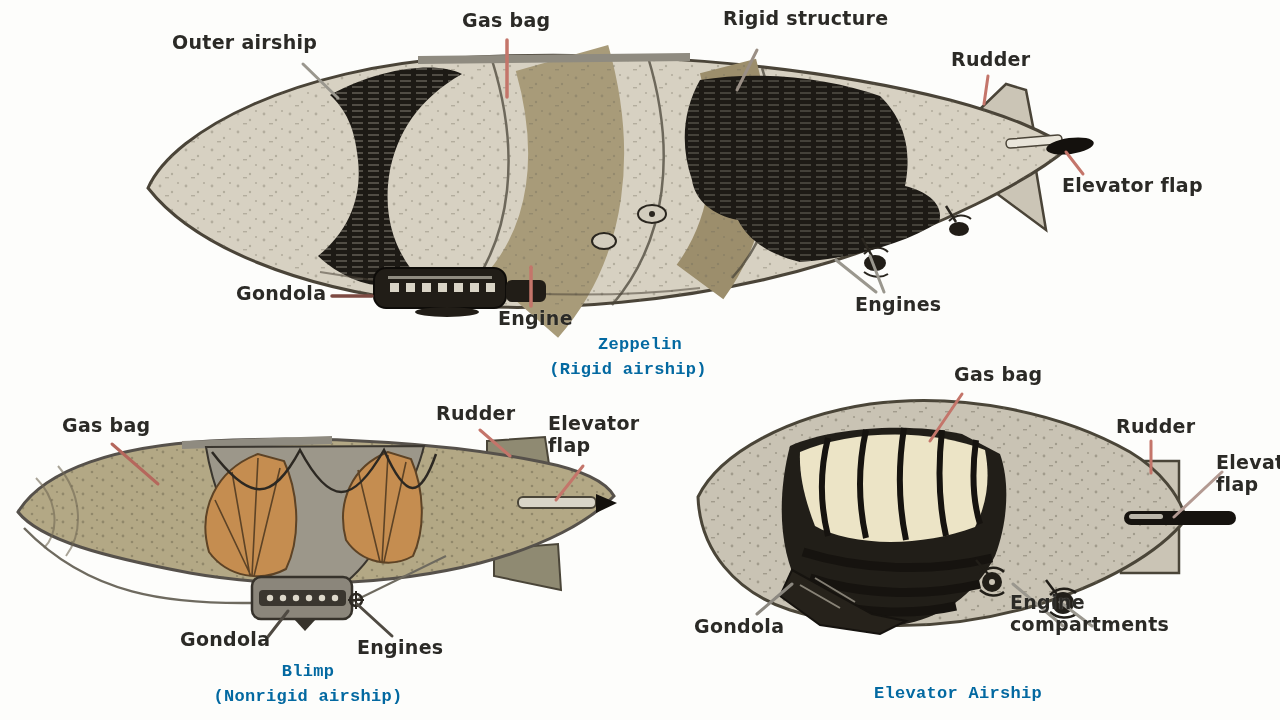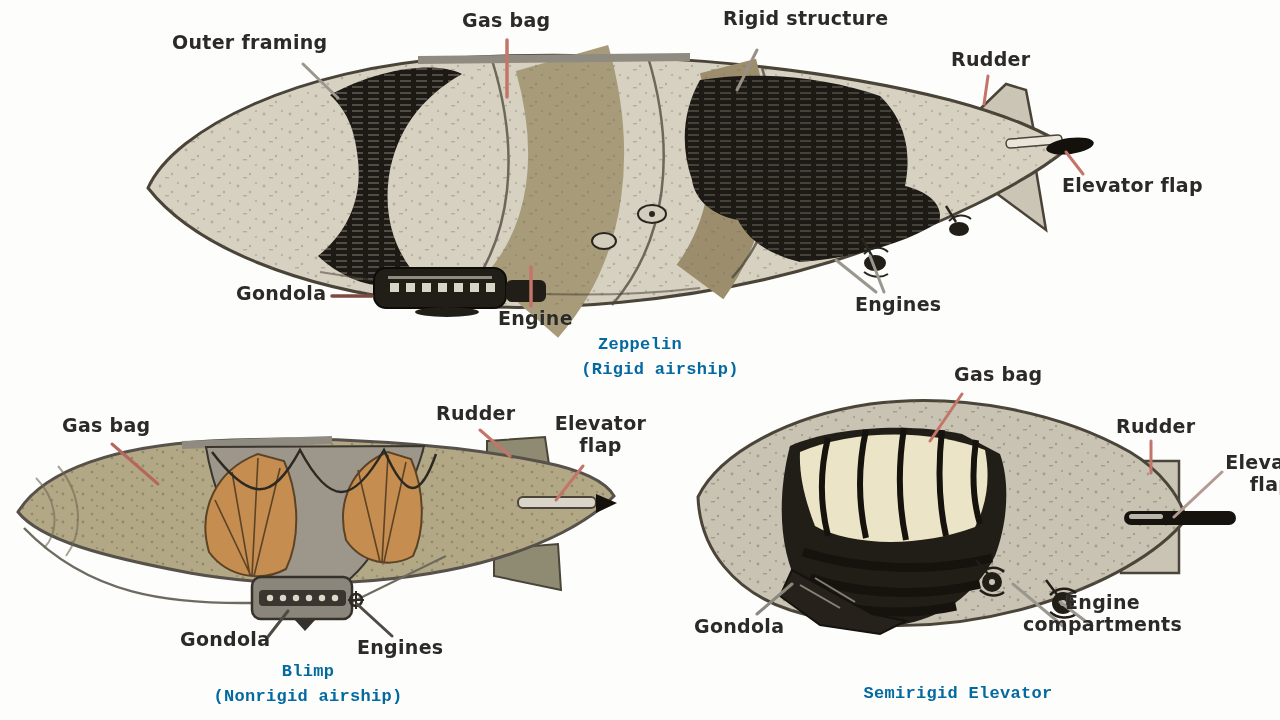--- a/index.html
+++ b/index.html
@@ -7,21 +7,21 @@
     position:relative;width:1280px;height:720px;overflow:hidden;
     background:#fdfdfb;
     font-family:"DejaVu Sans","Liberation Sans",sans-serif;
   }
   .art{position:absolute;left:0;top:0;}
   .lbl{
     position:absolute;color:#2b2a26;font-weight:bold;font-size:19px;
     letter-spacing:.3px;line-height:1.15;white-space:pre-line;
     text-shadow:0 0 1px rgba(255,255,255,.5);
   }
-  .lbl.center{text-align:center;}
+  .lbl.center{text-align:left;}
   .title{
     position:absolute;color:#0369a1;font-weight:bold;font-size:17px;
     letter-spacing:.3px;text-align:center;white-space:pre-line;line-height:1.12;font-family:Liberation Mono, monospace;
   }
 </style>
 </head>
 <body>
 
 <div class="canvas">
 
@@ -242,42 +242,42 @@
       <path d="M962,394 L930,441" stroke="#c4756a" stroke-width="3"></path>
       <path d="M1151,441 L1151,473" stroke="#c4756a" stroke-width="3"></path>
       <path d="M1222,472 L1174,517" stroke="#b39a92" stroke-width="3"></path>
       <path d="M757,614 L792,584" stroke="#8c8880" stroke-width="3"></path>
       <path d="M1063,626 L1013,584" stroke="#9a978e" stroke-width="3"></path>
       <path d="M1092,626 L1060,602" stroke="#9a978e" stroke-width="3"></path>
     </g>
   </g>
 </svg>
 
-<div class="lbl" style="left:172px;top:32px">Outer framing</div>
+<div class="lbl" style="left:172px;top:32px">Outer airship</div>
 <div class="lbl" style="left:462px;top:10px">Gas bag</div>
 <div class="lbl" style="left:723px;top:8px">Rigid structure</div>
 <div class="lbl" style="left:951px;top:49px">Rudder</div>
 <div class="lbl" style="left:1062px;top:175px">Elevator flap</div>
 <div class="lbl" style="left:236px;top:283px">Gondola</div>
 <div class="lbl" style="left:498px;top:308px">Engine</div>
 <div class="lbl" style="left:855px;top:294px">Engines</div>
 <div class="title" style="left:520px;top:335px;width:240px">Zeppelin</div>
-<div class="title" style="left:540px;top:360px;width:240px">(Rigid airship)</div>
+<div class="title" style="left:508px;top:360px;width:240px">(Rigid airship)</div>
 
 <div class="lbl" style="left:62px;top:415px">Gas bag</div>
 <div class="lbl" style="left:436px;top:403px">Rudder</div>
 <div class="lbl center" style="left:548px;top:413px;width:105px">Elevator
 flap</div>
 <div class="lbl" style="left:180px;top:629px">Gondola</div>
 <div class="lbl" style="left:357px;top:637px">Engines</div>
 <div class="title" style="left:168px;top:662px;width:280px">Blimp</div>
 <div class="title" style="left:168px;top:687px;width:280px">(Nonrigid airship)</div>
 
 <div class="lbl" style="left:954px;top:364px">Gas bag</div>
 <div class="lbl" style="left:1116px;top:416px">Rudder</div>
 <div class="lbl center" style="left:1216px;top:452px;width:110px">Elevator
 flap</div>
 <div class="lbl" style="left:694px;top:616px">Gondola</div>
 <div class="lbl center" style="left:1010px;top:592px;width:185px">Engine
 compartments</div>
-<div class="title" style="left:808px;top:684px;width:300px">Semirigid Elevator</div>
+<div class="title" style="left:808px;top:684px;width:300px">Elevator Airship</div>
 
 </div>
 
 </body></html>

